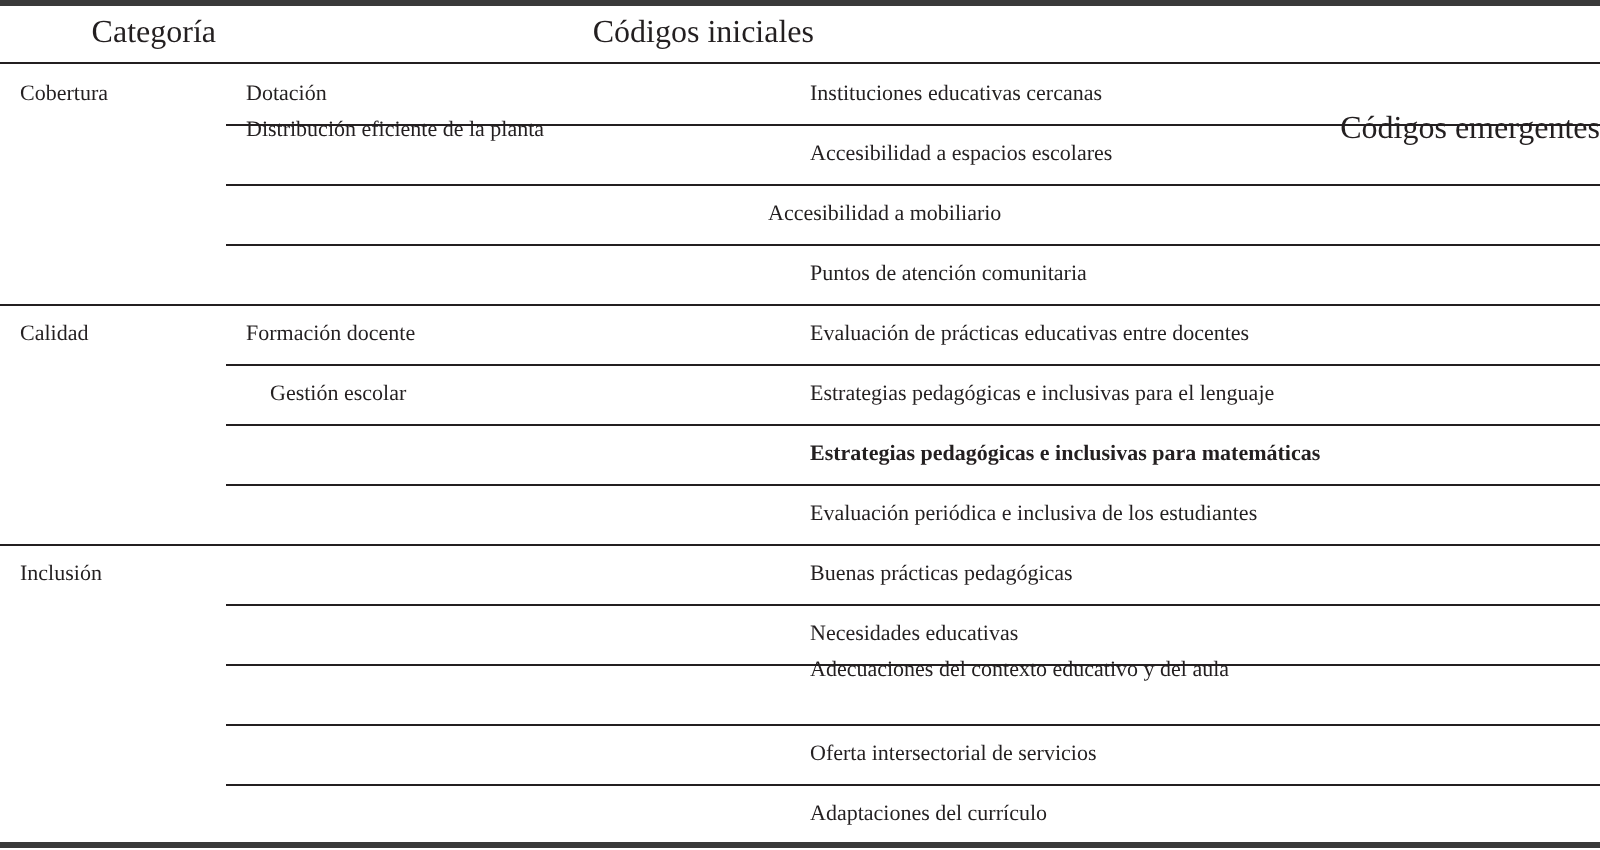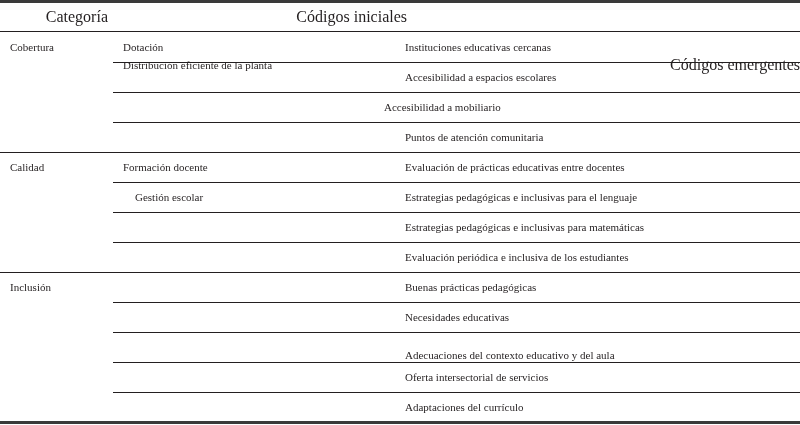--- a/index.html
+++ b/index.html
@@ -39,34 +39,34 @@
 
   <div class="cell" style="left:10px;top:152px;">Calidad</div>
   <div class="cell" style="left:123px;top:152px;">Formación docente</div>
   <div class="cell" style="left:405px;top:152px;">Evaluación de prácticas educativas entre docentes</div>
   <div class="rule" style="left:113px;top:182px;width:687px;"></div>
 
   <div class="cell" style="left:123px;top:182px;margin-left:12px;">Gestión escolar</div>
   <div class="cell" style="left:405px;top:182px;">Estrategias pedagógicas e inclusivas para el lenguaje</div>
   <div class="rule" style="left:113px;top:212px;width:687px;"></div>
 
-  <div class="cell" style="left:405px;top:212px;">Estrategias pedagógicas e inclusivas para matemáticas</div>
+  <div class="cell" style="left:405px;top:212px;font-weight:bold;">Estrategias pedagógicas e inclusivas para matemáticas</div>
   <div class="rule" style="left:113px;top:242px;width:687px;"></div>
 
   <div class="cell" style="left:405px;top:242px;">Evaluación periódica e inclusiva de los estudiantes</div>
   <div class="rule" style="left:0;top:272px;width:800px;"></div>
 
   <div class="cell" style="left:10px;top:272px;">Inclusión</div>
   <div class="cell" style="left:405px;top:272px;">Buenas prácticas pedagógicas</div>
   <div class="rule" style="left:113px;top:302px;width:687px;"></div>
 
   <div class="cell" style="left:405px;top:302px;">Necesidades educativas</div>
   <div class="rule" style="left:113px;top:332px;width:687px;"></div>
 
-  <div class="cell" style="left:405px;top:340px;">Adecuaciones del contexto educativo y del aula</div>
+  <div class="cell" style="left:405px;top:320px;">Adecuaciones del contexto educativo y del aula</div>
   <div class="rule" style="left:113px;top:362px;width:687px;"></div>
 
   <div class="cell" style="left:405px;top:362px;">Oferta intersectorial de servicios</div>
   <div class="rule" style="left:113px;top:392px;width:687px;"></div>
 
   <div class="cell" style="left:405px;top:392px;">Adaptaciones del currículo</div>
 
   <div class="rule thick" style="left:0;top:421px;width:800px;"></div>
 </div>
 

